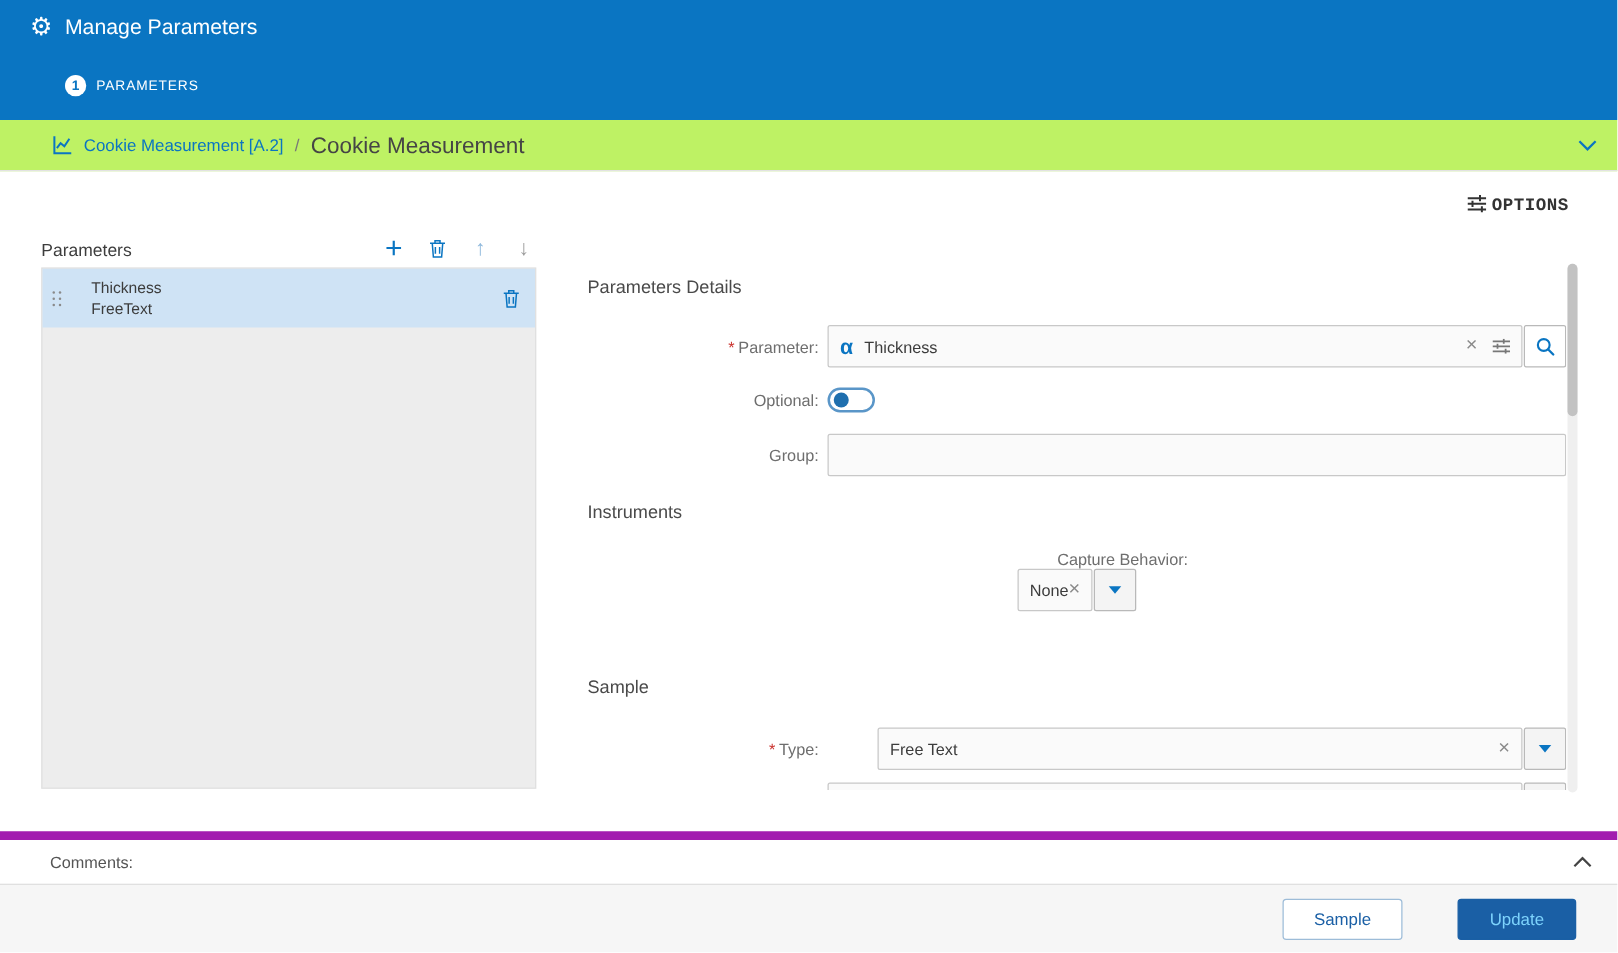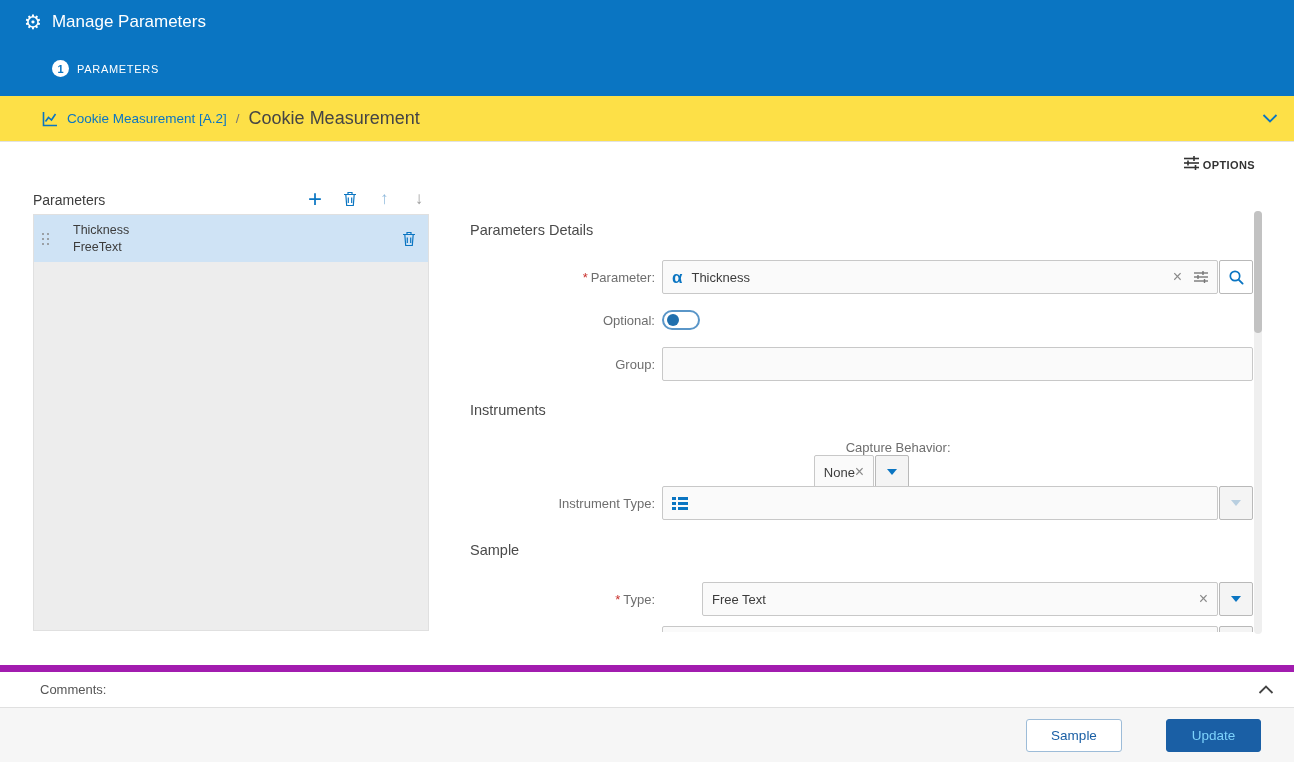--- a/index.html
+++ b/index.html
@@ -19,30 +19,30 @@
   
   .header{position:absolute;top:0;left:0;right:0;height:96px;background:var(--header-blue);color:#fff;}
   .hdr-row1{position:absolute;top:12px;left:24px;display:flex;align-items:center;gap:10px;}
   .hdr-icon{font-size:20px;line-height:1;}
   .hdr-title{font-size:17px;}
   .step-row{position:absolute;top:60px;left:52px;display:flex;align-items:center;gap:8px;cursor:pointer;}
   .step-circle{width:17px;height:17px;border-radius:50%;background:#fff;color:var(--header-blue);font-size:11px;font-weight:bold;display:flex;align-items:center;justify-content:center;}
   .step-label{font-size:11px;letter-spacing:.7px;}
 
   
-  .breadcrumb{position:absolute;top:96px;left:0;right:0;height:46px;background:#fde047;border-bottom:1px solid #e2e2e2;display:flex;align-items:center;padding:0 16px 0 42px;gap:9px;}
+  .breadcrumb{position:absolute;top:96px;left:0;right:0;height:41px;background:#bef264;border-bottom:1px solid #e2e2e2;display:flex;align-items:center;padding:0 16px 0 42px;gap:9px;}
   .bc-icon{display:flex;align-items:center;color:var(--accent-blue);}
   .bc-link{color:var(--accent-blue);font-size:13.5px;text-decoration:none;cursor:pointer;}
   .bc-sep{color:#777;font-size:13.5px;}
   .bc-current{color:#454545;font-size:18px;}
   .bc-chevron{margin-left:auto;cursor:pointer;display:flex;align-items:center;}
 
   
   .options-btn{position:absolute;top:156px;right:39px;display:flex;align-items:center;gap:4px;cursor:pointer;color:#333;}
-  .options-label{font-size:11px;letter-spacing:.4px;font-weight:bold;}
+  .options-label{font-size:14px;letter-spacing:.4px;font-weight:bold;font-family:Liberation Mono, monospace;}
 
   
   .left-title{position:absolute;left:33px;top:192px;font-size:14px;color:#3d3d3d;}
   .list-toolbar{position:absolute;left:304px;top:187px;width:126px;display:flex;justify-content:space-between;align-items:center;height:24px;}
   .tb-btn{width:22px;height:24px;display:flex;align-items:center;justify-content:center;cursor:pointer;}
   .tb-plus{color:var(--accent-blue);font-size:24px;font-weight:300;line-height:20px;}
   .tb-trash{color:var(--accent-blue);}
   .tb-up{color:#8fb9dc;font-size:17px;}
   .tb-down{color:#9c9c9c;font-size:17px;}
 
@@ -228,43 +228,20 @@
         <span class="field">
           <span>None</span>
           <span class="clear-x">×</span>
         </span>
         <span class="dd-btn">
             <span class="caret"></span>
           </span>
       </span>
     </div>
 
-    <div class="d-row" style="top:272px;">
-      <span class="row-label">Instrument Type:</span>
-      <span class="field-area">
-        <span class="field">
-          <span class="list-glyph">
-            <svg width="16" height="13" viewBox="0 0 16 13">
-                <g fill="#0a75c2">
-                  <rect x="0" y="0" width="4" height="3"></rect>
-                  <rect x="6" y="0" width="10" height="3"></rect>
-                  <rect x="0" y="5" width="4" height="3"></rect>
-                  <rect x="6" y="5" width="10" height="3"></rect>
-                  <rect x="0" y="10" width="4" height="3"></rect>
-                  <rect x="6" y="10" width="10" height="3"></rect>
-                </g>
-              </svg>
-          </span>
-          <span></span>
-        </span>
-        <span class="dd-btn">
-            <span class="caret disabled"></span>
-          </span>
-      </span>
-    </div>
 
     <div class="d-heading" style="top:328px;">Sample</div>
 
     <div class="d-row" style="top:368px;gap:40px;">
       <span class="row-label"><span class="req">*</span><span>Type:</span></span>
       <span class="field-area">
         <span class="field">
           <span>Free Text</span>
           <span class="clear-x">×</span>
         </span>

